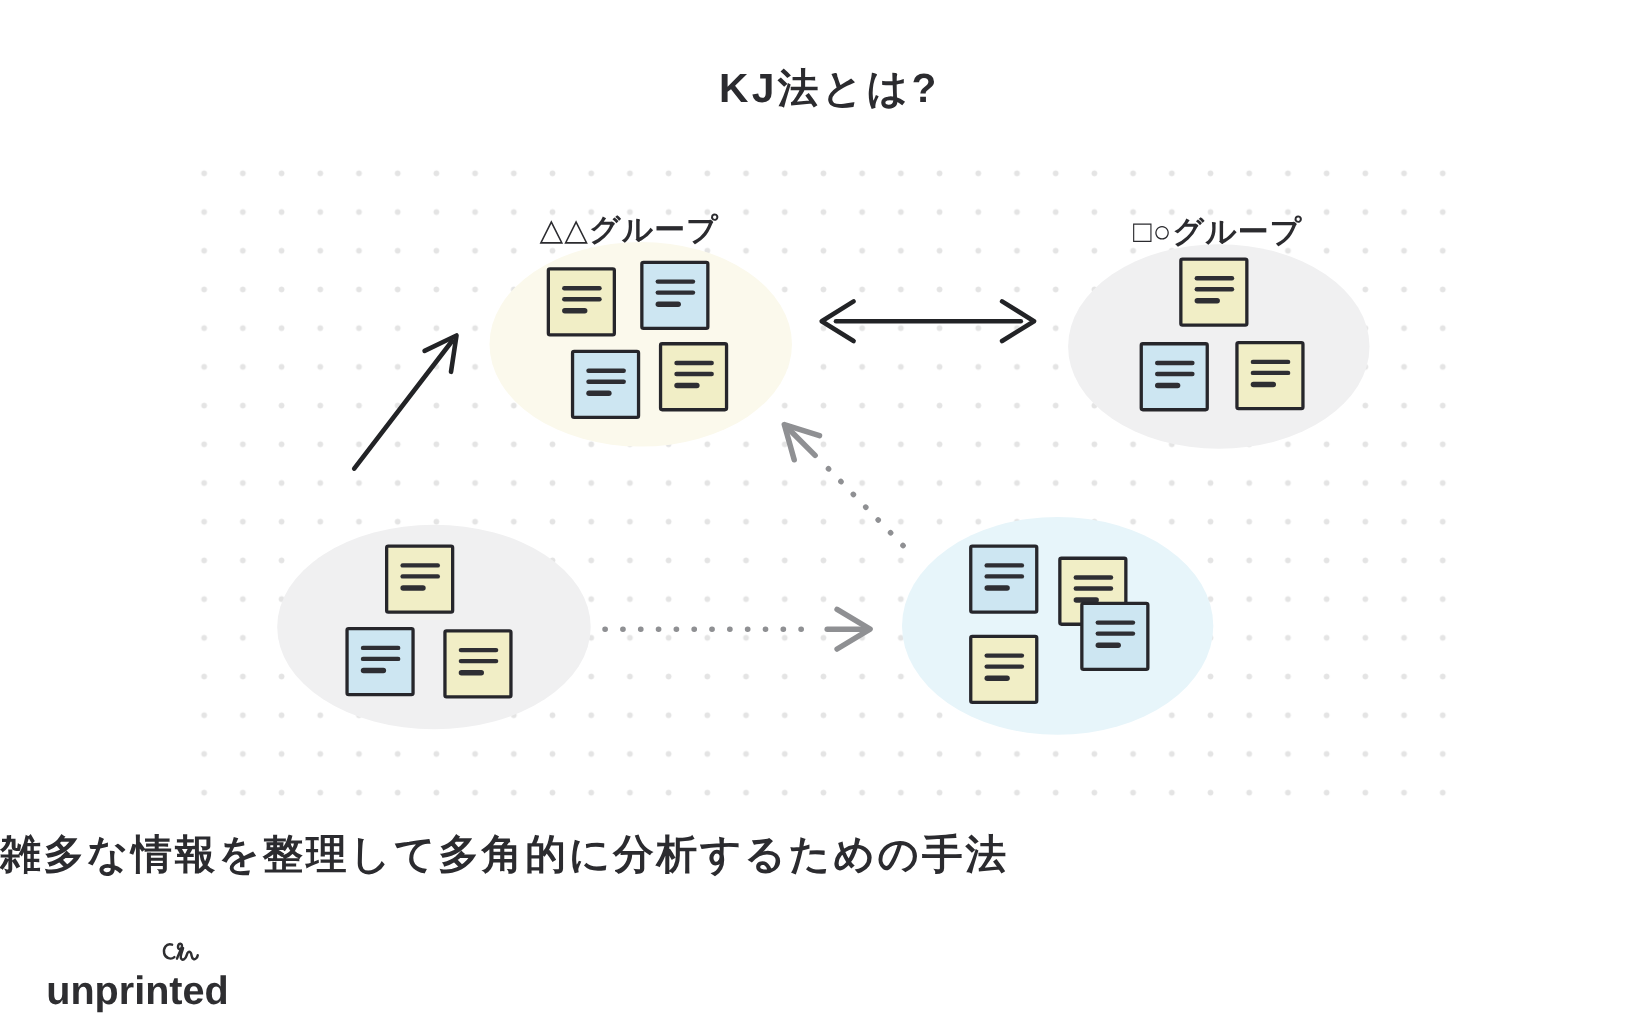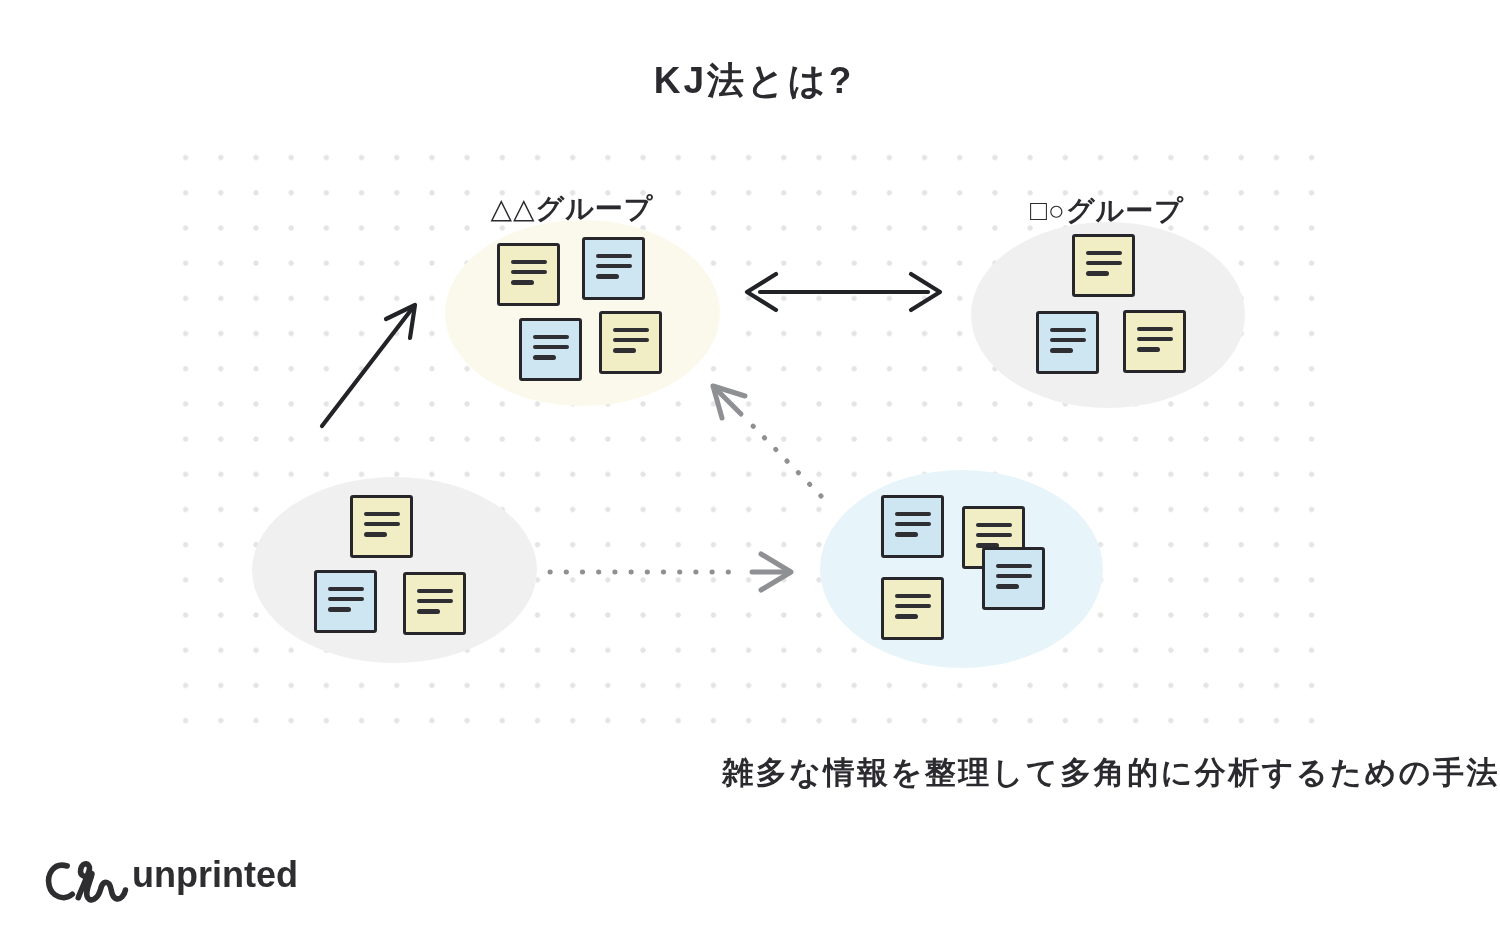--- a/index.html
+++ b/index.html
@@ -46,27 +46,27 @@
   }
   .note i:nth-child(1){top:24%;width:63%;}
   .note i:nth-child(2){top:42%;width:63%;}
   .note i:nth-child(3){top:60%;width:40%;}
   .arrows path{fill:none;stroke-linecap:round;stroke-linejoin:round;}
   .arrows g.dark path{stroke:var(--arrow_dark,#222326);stroke-width:4.2px;}
   .arrows g.gray path{stroke:var(--arrow_gray,#8f9093);stroke-width:5px;}
   .arrows path.dotline{stroke-dasharray:0.2 16;}
   .subtitle{
     position:absolute;left:0;top:752px;width:100%;margin:0;
-    text-align:right;
-    font-size:31px;font-weight:700;letter-spacing:2.5px;
+    text-align:left;
+    font-size:37px;font-weight:700;letter-spacing:2.5px;
     color:var(--ink);
   }
   .logo{
     position:absolute;left:42px;top:854px;height:68px;
-    display:flex;align-items:flex-start;gap:2px;
+    display:flex;align-items:flex-end;gap:2px;flex-direction:column;
   }
   .logo svg{display:block;}
   .logo .mark path{fill:none;stroke:#2e2e31;stroke-width:6.5;stroke-linecap:round;stroke-linejoin:round;}
   .logo-text{
     font-size:36px;font-weight:700;letter-spacing:0px;color:#2e2e31;
   }
 </style>
 </head>
 <body>
 

